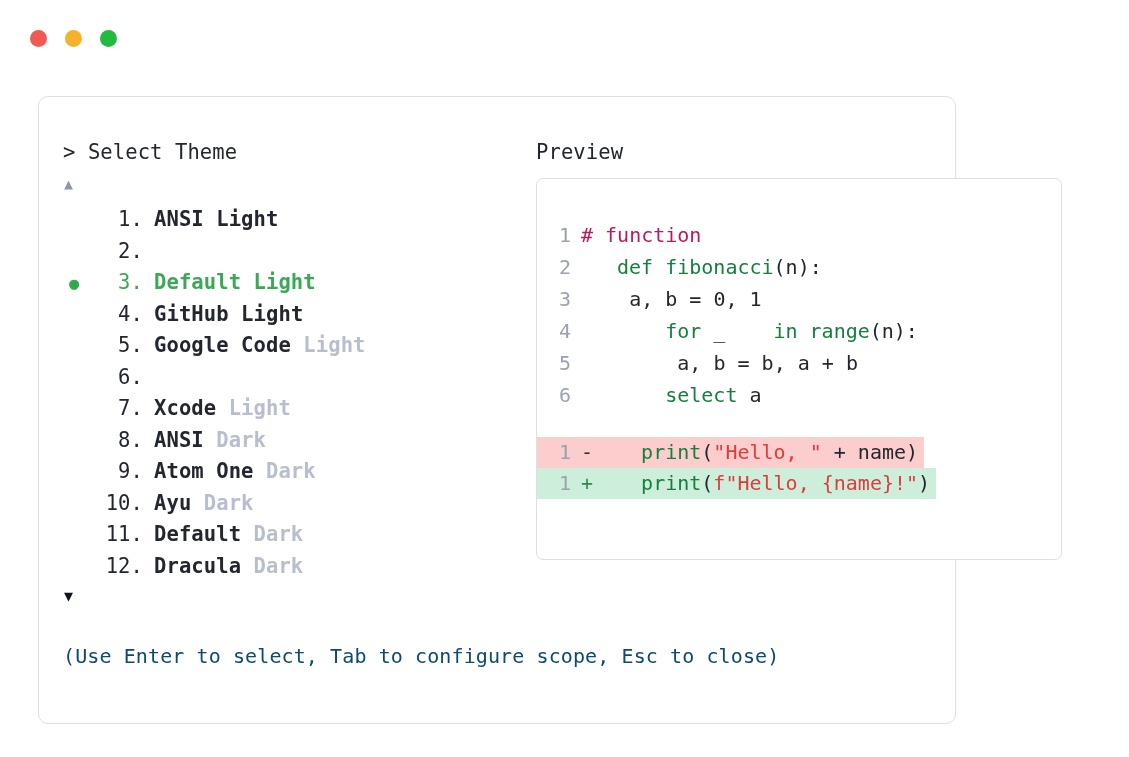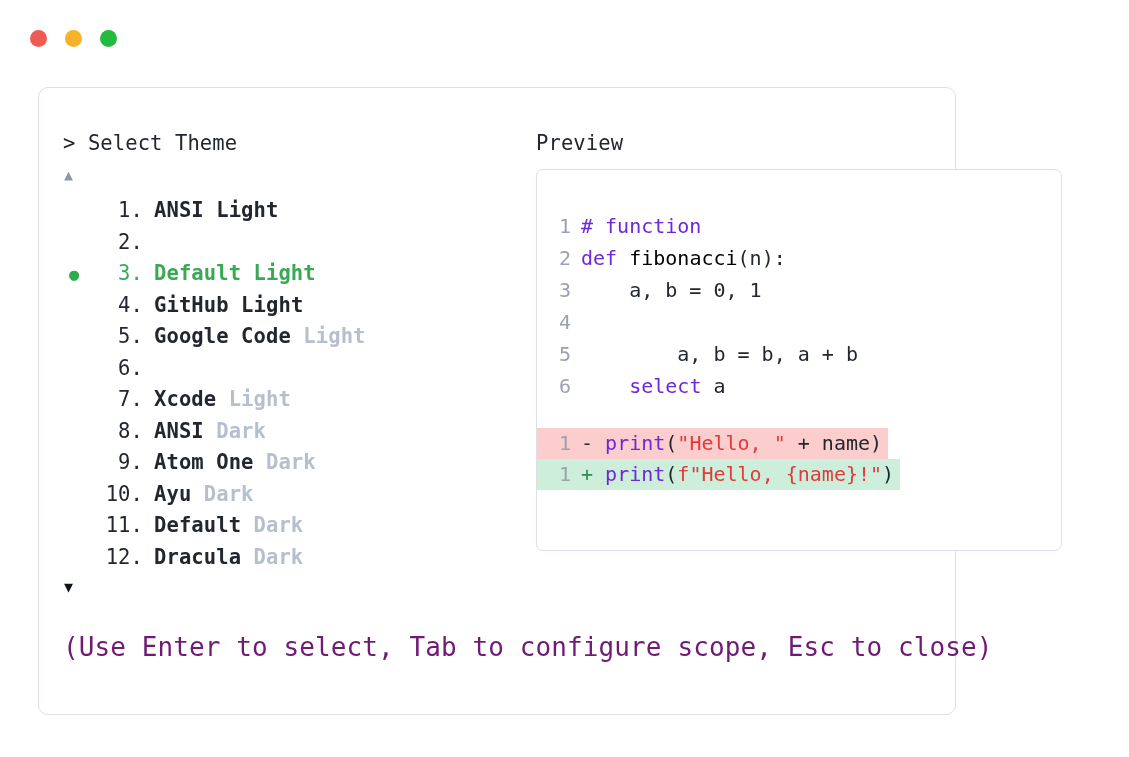--- a/index.html
+++ b/index.html
@@ -23,21 +23,21 @@
     left: 30px; top: 30px;
     display: flex;
     align-items: center;
     gap: 18px;
   }
   .dot { width: 17px; height: 17px; border-radius: 50%; }
 
   
   .card {
     position: absolute;
-    left: 38px; top: 87px;
+    left: 38px; top: 96px;
     width: 918px; height: 628px;
     background: #ffffff;
     border: 1.6px solid #dcdfe6;
     border-radius: 10px;
   }
 
   
   .cols {
     position: absolute;
     left: 0; top: 0; right: 0; bottom: 0;
@@ -136,34 +136,34 @@
   .diff-body { padding-right: 6px; }
   .diff-line.del .diff-body { background: #fbcdcd; }
   .diff-line.del .ln        { background: #fbcdcd; }
   .diff-line.add .diff-body { background: #cceedb; }
   .diff-line.add .ln        { background: #cceedb; }
 
   .mark-del { color: #2b2f38; }
   .mark-add { color: #2e8b52; }
 
   
-  .tok-comment { color: #6d28d9; }
-  .tok-kw      { color: #6d28d9; }
-  .tok-fn      { color: #000000; }
+  .tok-comment { color: #be185d; }
+  .tok-kw      { color: #15803d; margin-left: 36px; }
+  .tok-fn      { color: #15803d; }
   .tok-str     { color: #e03a3a; }
   .tok-plain   { color: #22262e; }
 
   
   .hint {
     position: absolute;
     left: 24px;
     top: 546px;
-    font-size: 26px;
+    font-size: 20px;
     line-height: 26px;
-    color: #701a75;
+    color: #0c4a6e;
     white-space: pre;
     letter-spacing: 0.1px;
   }
 </style>
 </head>
 <body>
 
 <div id="app">
 
   <div class="titlebar">
@@ -199,21 +199,21 @@
       </div>
 
       <div class="col-right">
         <div class="pane-head">Preview</div>
 
         <div class="preview-box">
           <div id="code-block">
               <div class="code-line"><span class="ln">1</span><span class="code-text"><span class="tok-comment"># function</span></span></div>
               <div class="code-line"><span class="ln">2</span><span class="code-text"><span class="tok-kw">def </span><span class="tok-fn">fibonacci</span><span class="tok-plain">(n):</span></span></div>
               <div class="code-line"><span class="ln">3</span><span class="code-text"><span class="tok-plain">    a, b = 0, 1</span></span></div>
-              <div class="code-line"><span class="ln">4</span></div>
+              <div class="code-line"><span class="ln">4</span><span class="code-text"><span class="tok-plain">    </span><span class="tok-kw">for</span><span class="tok-plain"> _ </span><span class="tok-kw">in range</span><span class="tok-plain">(n):</span></span></div>
               <div class="code-line"><span class="ln">5</span><span class="code-text"><span class="tok-plain">        a, b = b, a + b</span></span></div>
               <div class="code-line"><span class="ln">6</span><span class="code-text"><span class="tok-plain">    </span><span class="tok-kw">select</span><span class="tok-plain"> a</span></span></div>
             </div>
           <div class="gap"></div>
           <div id="diff-block">
               <div class="diff-line del"><span class="ln">1</span><span class="diff-body"><span class="mark-del">- </span><span class="tok-kw">print</span><span class="tok-plain">(</span><span class="tok-str">"Hello, "</span><span class="tok-plain"> + name)</span></span></div>
               <div class="diff-line add"><span class="ln">1</span><span class="diff-body"><span class="mark-add">+ </span><span class="tok-kw">print</span><span class="tok-plain">(</span><span class="tok-str">f"Hello, {name}!"</span><span class="tok-plain">)</span></span></div>
             </div>
         </div>
       </div>

